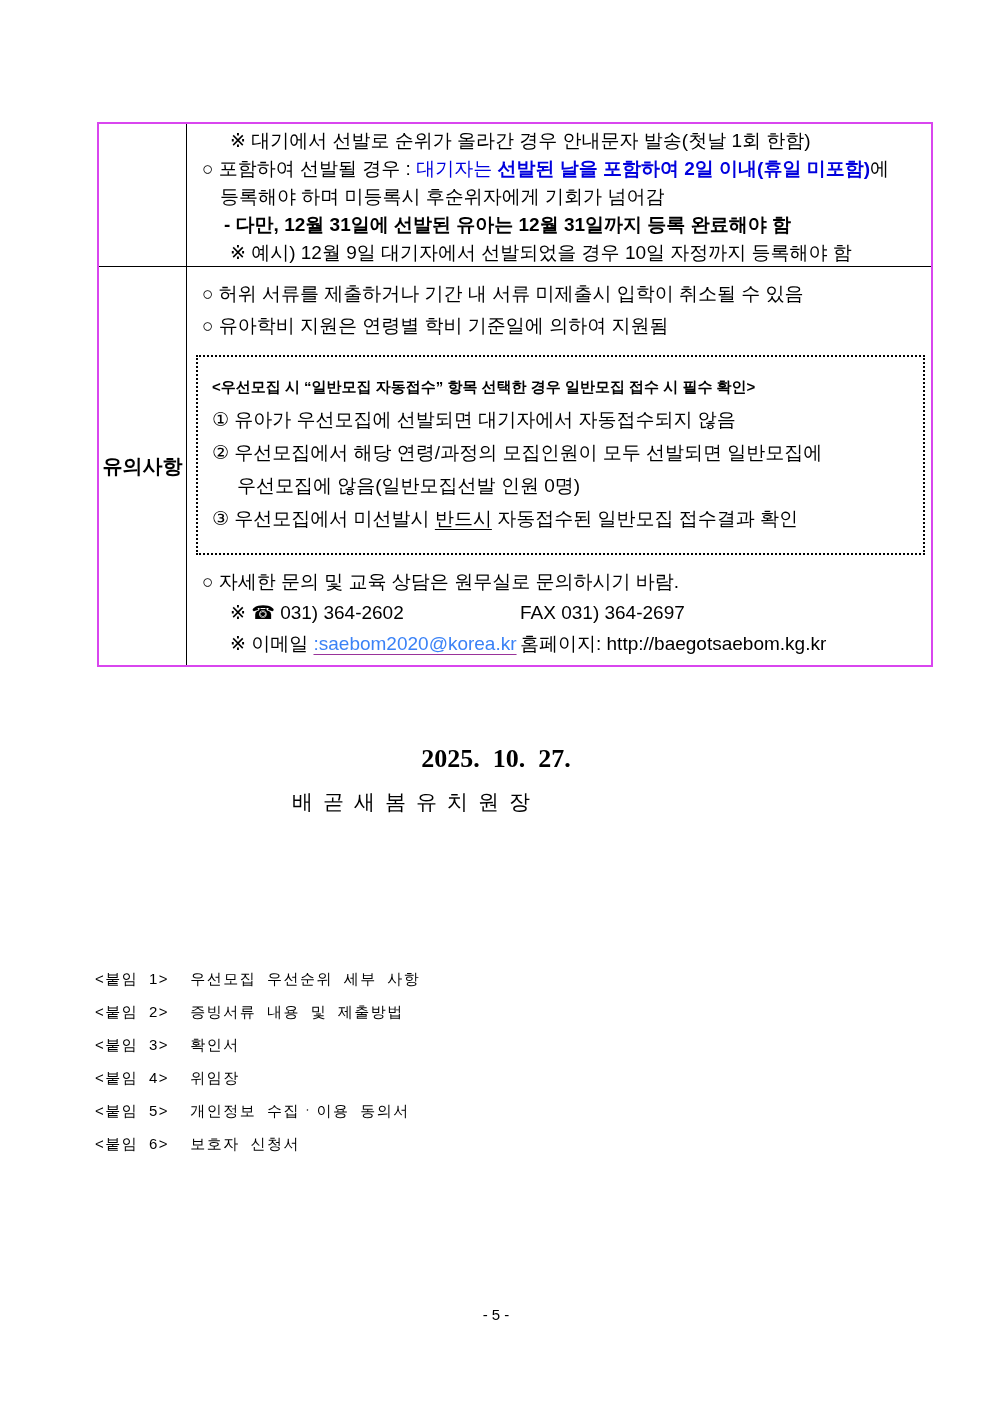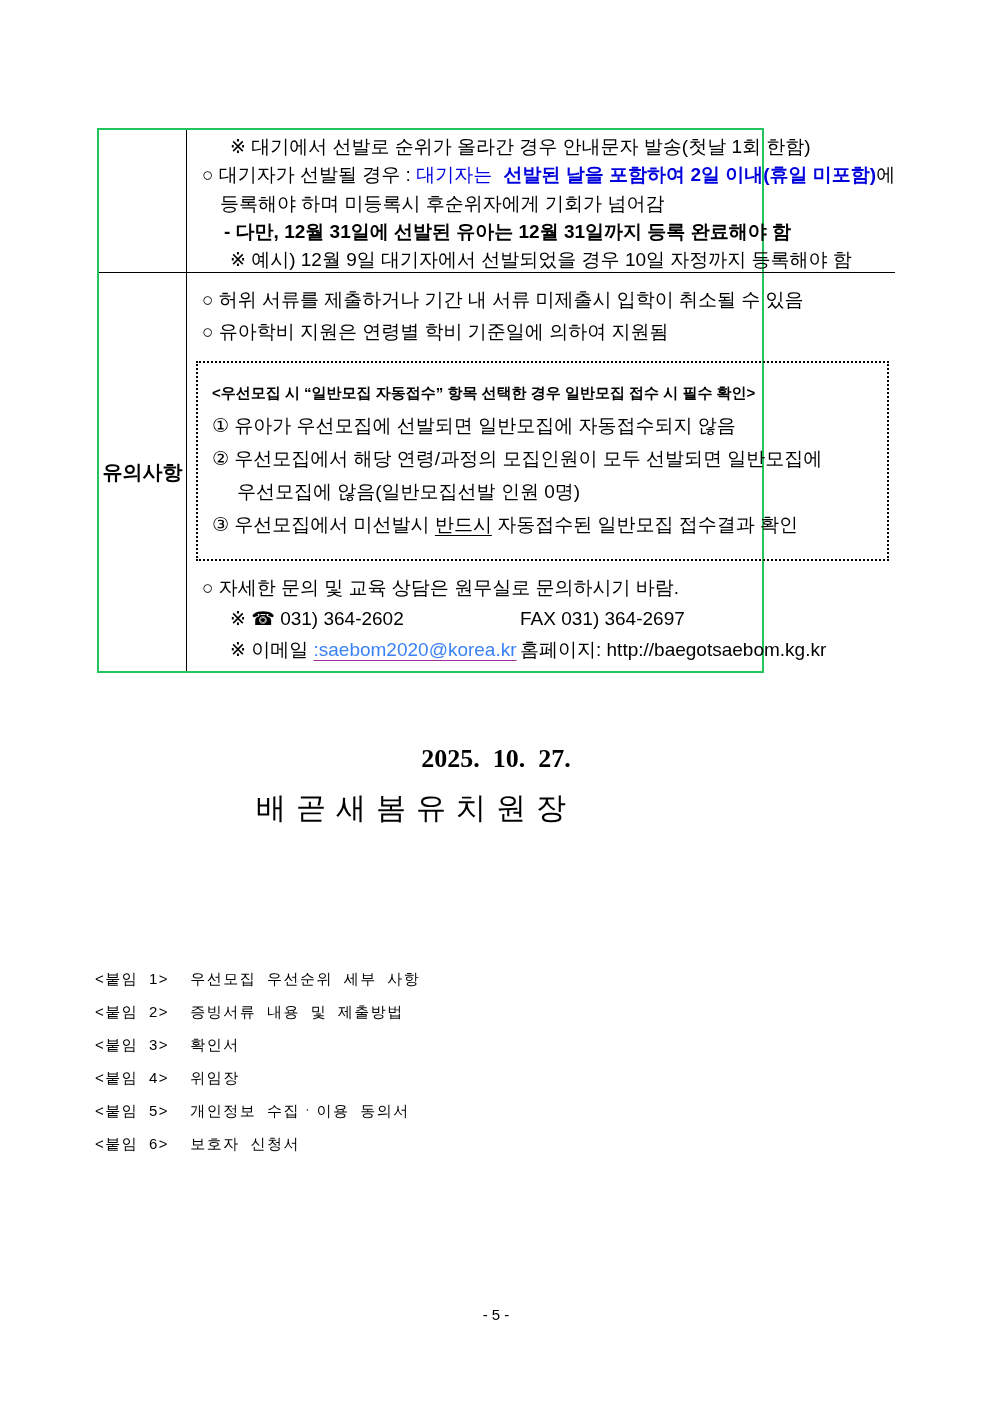--- a/index.html
+++ b/index.html
@@ -2,37 +2,37 @@
 <html><head>
 <meta charset="utf-8">
 <style>
   html,body{margin:0;padding:0;background:#ffffff;}
   .page{
     position:relative;width:992px;height:1403px;background:#fff;
     font-family:"Liberation Sans","DejaVu Sans",sans-serif;color:#000;overflow:hidden;
   }
   
   .notice-table{
-    position:absolute;left:97px;top:128px;width:667px;
-    border:2px solid #22c55e;box-sizing:border-box;
+    position:absolute;left:97px;top:122px;width:836px;
+    border:2px solid #d946ef;box-sizing:border-box;
     display:grid;grid-template-columns:88px 1fr;grid-template-rows:143px 398px;
   }
   .cell{box-sizing:border-box;overflow:visible;}
   .label-cell{
     border-right:1.5px solid #000;display:flex;align-items:center;justify-content:center;
     font-weight:bold;font-size:20px;
   }
   .row1-cell{border-bottom:1.5px solid #000;}
   .content-cell{font-size:19px;padding-top:3px;}
   .r1{line-height:28px;white-space:nowrap;}
   .ml-note{margin-left:43px;}
   .ml-bullet{margin-left:15px;}
   .ml-cont{margin-left:33px;}
   .ml-dash{margin-left:37px;font-weight:bold;}
-  .blue{color:#0000dd;font-family:Liberation Mono, monospace;}
+  .blue{color:#0000dd;}
   .blue-bold{color:#0000dd;font-weight:bold;}
   
   .notes-cell{padding-top:11px;}
   .r2{line-height:32px;white-space:nowrap;margin-left:15px;}
   .dotted-box{
     margin:13px 6px 0 9px;border:2px dotted #000;box-sizing:border-box;
     padding:13px 6px 18px 14px;
   }
   .box-title{font-weight:bold;font-size:15px;line-height:33px;white-space:nowrap;}
   .box-item{font-size:19px;line-height:33px;white-space:nowrap;}
@@ -44,52 +44,52 @@
   .two-col{display:flex;margin-left:43px;}
   .col-a{width:290px;flex:0 0 290px;}
   .email-link{color:#3b82f6;text-decoration:underline;text-decoration-color:#993399;text-underline-offset:4px;}
   
   .sig-date{
     position:absolute;top:744px;left:0;width:992px;text-align:center;
     font-family:"Liberation Serif","DejaVu Serif",serif;font-weight:bold;font-size:26px;white-space:pre;
   }
   .sig-name{
     position:absolute;top:788px;left:0;width:832px;text-align:center;
-    font-family:"Liberation Serif","DejaVu Serif",serif;font-size:30px;letter-spacing:10px;white-space:pre;
+    font-family:"Liberation Serif","DejaVu Serif",serif;font-size:21px;letter-spacing:10px;white-space:pre;
   }
   
   .attachments{position:absolute;left:95px;top:962px;font-size:15px;line-height:33px;}
   .attachment-item{white-space:pre;letter-spacing:1.5px;word-spacing:5px;}
   
   .footer{position:absolute;top:1306px;left:0;width:992px;text-align:center;font-size:15px;white-space:pre;}
 </style>
 </head>
 <body>
 
 <div class="page">
 
   <div class="notice-table">
 
     <div class="cell label-cell row1-cell"></div>
     <div class="cell content-cell row1-cell">
       <div class="r1 ml-note">※ 대기에서 선발로 순위가 올라간 경우 안내문자 발송(첫날 1회 한함)</div>
-      <div class="r1 ml-bullet"><span>○ 대기자가 선발될 경우 : </span><span class="blue">대기자는 </span><span class="blue-bold">선발된 날을 포함하여 2일 이내(휴일 미포함)</span><span>에</span></div>
+      <div class="r1 ml-bullet"><span>○ 포함하여 선발될 경우 : </span><span class="blue">대기자는 </span><span class="blue-bold">선발된 날을 포함하여 2일 이내(휴일 미포함)</span><span>에</span></div>
       <div class="r1 ml-cont">등록해야 하며 미등록시 후순위자에게 기회가 넘어감</div>
       <div class="r1 ml-dash">- 다만, 12월 31일에 선발된 유아는 12월 31일까지 등록 완료해야 함</div>
       <div class="r1 ml-note">※ 예시) 12월 9일 대기자에서 선발되었을 경우 10일 자정까지 등록해야 함</div>
     </div>
 
     <div class="cell label-cell">유의사항</div>
     <div class="cell content-cell notes-cell">
       <div class="r2">○ 허위 서류를 제출하거나 기간 내 서류 미제출시 입학이 취소될 수 있음</div>
       <div class="r2">○ 유아학비 지원은 연령별 학비 기준일에 의하여 지원됨</div>
 
       <div class="dotted-box">
         <div class="box-title">&lt;우선모집 시 “일반모집 자동접수” 항목 선택한 경우 일반모집 접수 시 필수 확인&gt;</div>
-        <div class="box-item">① 유아가 우선모집에 선발되면 일반모집에 자동접수되지 않음</div>
+        <div class="box-item">① 유아가 우선모집에 선발되면 대기자에서 자동접수되지 않음</div>
         <div class="box-item">② 우선모집에서 해당 연령/과정의 모집인원이 모두 선발되면 일반모집에</div>
         <div class="box-item box-item-cont">우선모집에 않음(일반모집선발 인원 0명)</div>
         <div class="box-item"><span>③ 우선모집에서 미선발시 </span><span class="u-black">반드시</span><span> 자동접수된 일반모집 접수결과 확인</span></div>
       </div>
 
       <div class="contact-block">
         <div class="r3 contact-first">○ 자세한 문의 및 교육 상담은 원무실로 문의하시기 바람.</div>
         <div class="r3 two-col">
           <span class="col-a">※ ☎ 031) 364-2602</span>
           <span>FAX 031) 364-2697</span>

